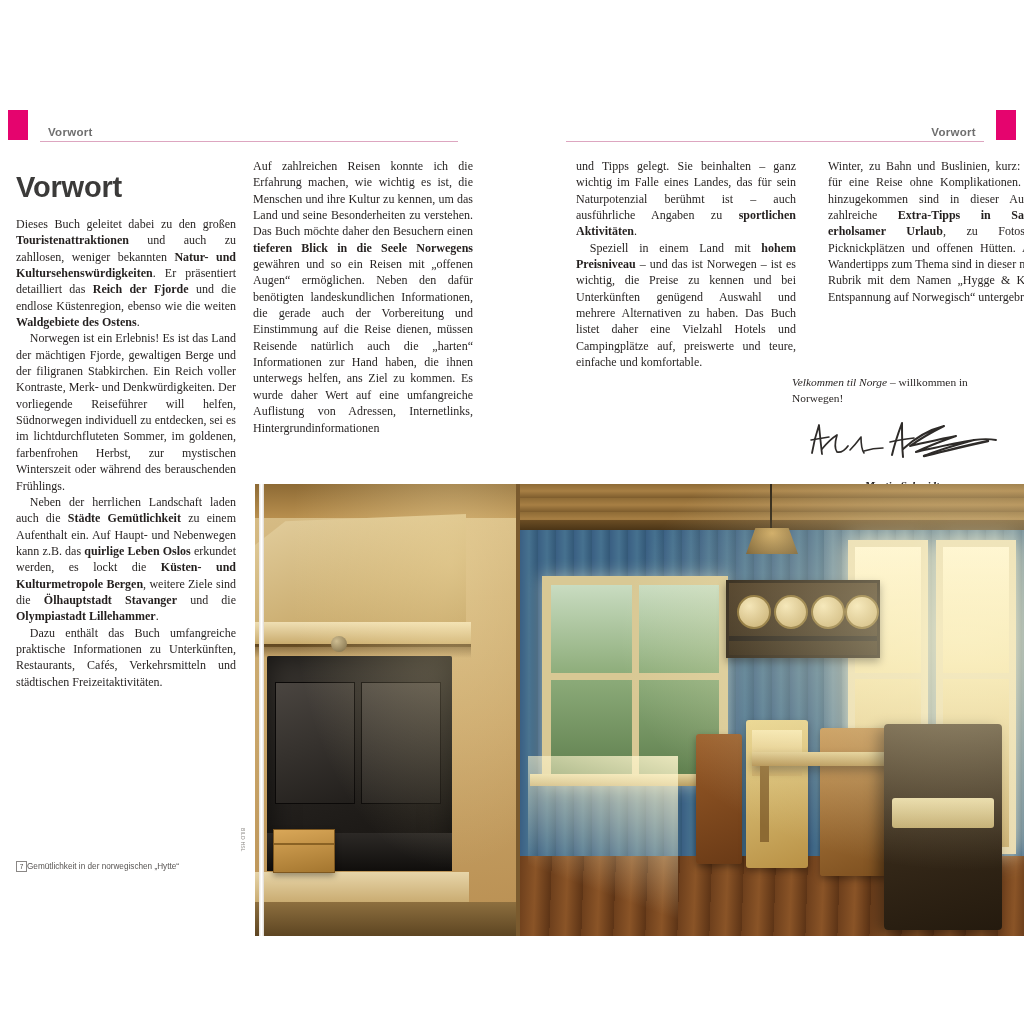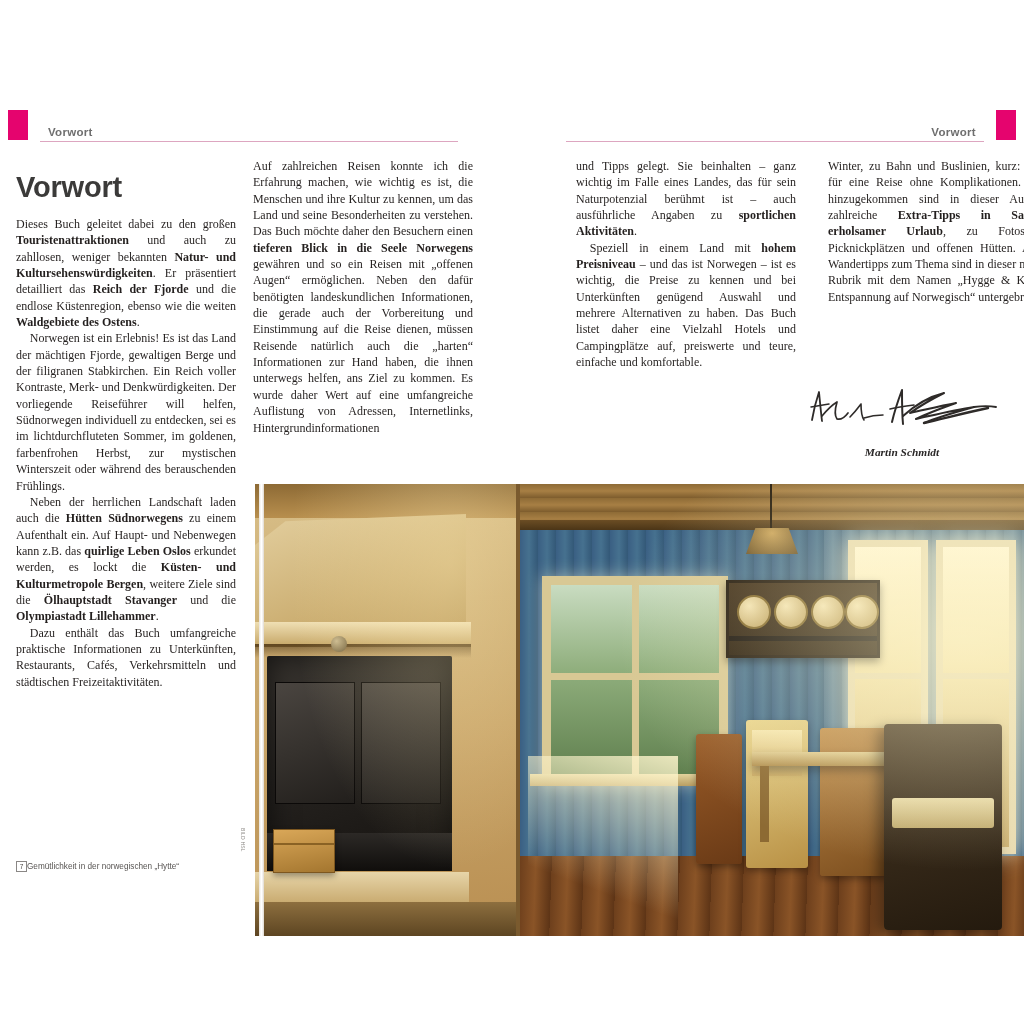--- a/index.html
+++ b/index.html
@@ -378,38 +378,41 @@
     <div class="tab"></div>
     <div class="label">Vorwort</div>
     <div class="rule"></div>
   </div>
 
   <h1 class="page-title">Vorwort</h1>
 
   <div class="col" id="col1">
     <p>Dieses Buch geleitet dabei zu den großen <b>Touristenattraktionen</b> und auch zu zahllosen, weniger bekannten <b>Natur- und Kultursehenswürdigkeiten</b>. Er präsentiert detailliert das <b>Reich der Fjorde</b> und die endlose Küstenregion, ebenso wie die weiten <b>Waldgebiete des Ostens</b>.</p>
     <p>Norwegen ist ein Erlebnis! Es ist das Land der mächtigen Fjorde, gewaltigen Berge und der filigranen Stabkirchen. Ein Reich voller Kontraste, Merk- und Denkwürdigkeiten. Der vorliegende Reiseführer will helfen, Südnorwegen individuell zu entdecken, sei es im lichtdurchfluteten Sommer, im goldenen, farbenfrohen Herbst, zur mystischen Winterszeit oder während des berauschenden Frühlings.</p>
-    <p>Neben der herrlichen Landschaft laden auch die <b>Hütten Südnorwegens</b> zu einem Aufenthalt ein. Auf Haupt- und Nebenwegen kann z.B. das <b>quirlige Leben Oslos</b> erkundet werden, es lockt die <b>Küsten- und Kulturmetropole Bergen</b>, weitere Ziele sind die <b>Ölhauptstadt Stavanger</b> und die <b>Olympiastadt Lillehammer</b>.</p>
+    <p>Neben der herrlichen Landschaft laden auch die <b>Städte Gemütlichkeit</b> zu einem Aufenthalt ein. Auf Haupt- und Nebenwegen kann z.B. das <b>quirlige Leben Oslos</b> erkundet werden, es lockt die <b>Küsten- und Kulturmetropole Bergen</b>, weitere Ziele sind die <b>Ölhauptstadt Stavanger</b> und die <b>Olympiastadt Lillehammer</b>.</p>
     <p>Dazu enthält das Buch umfangreiche praktische Informationen zu Unterkünften, Restaurants, Cafés, Verkehrsmitteln und städtischen Freizeitaktivitäten.</p>
   </div>
 
   <div class="col" id="col2">
     <p>Auf zahlreichen Reisen konnte ich die Erfahrung machen, wie wichtig es ist, die Menschen und ihre Kultur zu kennen, um das Land und seine Besonderheiten zu verstehen. Das Buch möchte daher den Besuchern einen <b>tieferen Blick in die Seele Norwegens</b> gewähren und so ein Reisen mit „offenen Augen“ ermöglichen. Neben den dafür benötigten landeskundlichen Informationen, die gerade auch der Vorbereitung und Einstimmung auf die Reise dienen, müssen Reisende natürlich auch die „harten“ Informationen zur Hand haben, die ihnen unterwegs helfen, ans Ziel zu kommen. Es wurde daher Wert auf eine umfangreiche Auflistung von Adressen, Internetlinks, Hintergrundinformationen</p>
   </div>
 
   <div class="col" id="col3">
     <p>und Tipps gelegt. Sie beinhalten – ganz wichtig im Falle eines Landes, das für sein Naturpotenzial berühmt ist – auch ausführliche Angaben zu <b>sportlichen Aktivitäten</b>.</p>
     <p>Speziell in einem Land mit <b>hohem Preisniveau</b> – und das ist Norwegen – ist es wichtig, die Preise zu kennen und bei Unterkünften genügend Auswahl und mehrere Alternativen zu haben. Das Buch listet daher eine Vielzahl Hotels und Campingplätze auf, preiswerte und teure, einfache und komfortable.</p>
   </div>
 
   <div class="col" id="col4">
     <p>Winter, zu Bahn und Buslinien, kurz: alles für eine Reise ohne Komplikationen. Neu hinzugekommen sind in dieser Auflage zahlreiche <b>Extra-Tipps in Sachen erholsamer Urlaub</b>, zu Fotospots, Picknickplätzen und offenen Hütten. Auch Wandertipps zum Thema sind in dieser neuen Rubrik mit dem Namen „Hygge &amp; Kos – Entspannung auf Norwegisch“ untergebracht.</p>
   </div>
 
   <div class="sig-wrap">
+    <div class="sig-greeting">
+      <i>Velkommen til Norge</i><span> – willkommen in Norwegen!</span>
+    </div>
     <div class="sig-mark">
       <svg width="195" height="46" viewBox="0 0 195 46" aria-hidden="true">
         <g fill="none" stroke="#2e2b29" stroke-linecap="round" stroke-linejoin="round">
           <path d="M6 34 C8 22,11 12,13 6 C14 16,15 27,16 35" stroke-width="1.8"></path>
           <path d="M5 21 C11 20,17 19,23 18" stroke-width="1.5"></path>
           <path d="M16 30 C21 24,26 19,31 16 C29 23,28 29,31 33 C35 34,39 31,42 27" stroke-width="1.7"></path>
           <path d="M44 31 C48 27,52 22,55 18 C55 25,56 31,58 34" stroke-width="1.6"></path>
           <path d="M58 32 C64 30,70 29,77 29" stroke-width="1.5"></path>
           <path d="M86 36 C89 23,93 12,96 4 C96 16,96 28,97 38" stroke-width="2"></path>
           <path d="M84 23 C92 21,100 20,108 19" stroke-width="1.6"></path>

